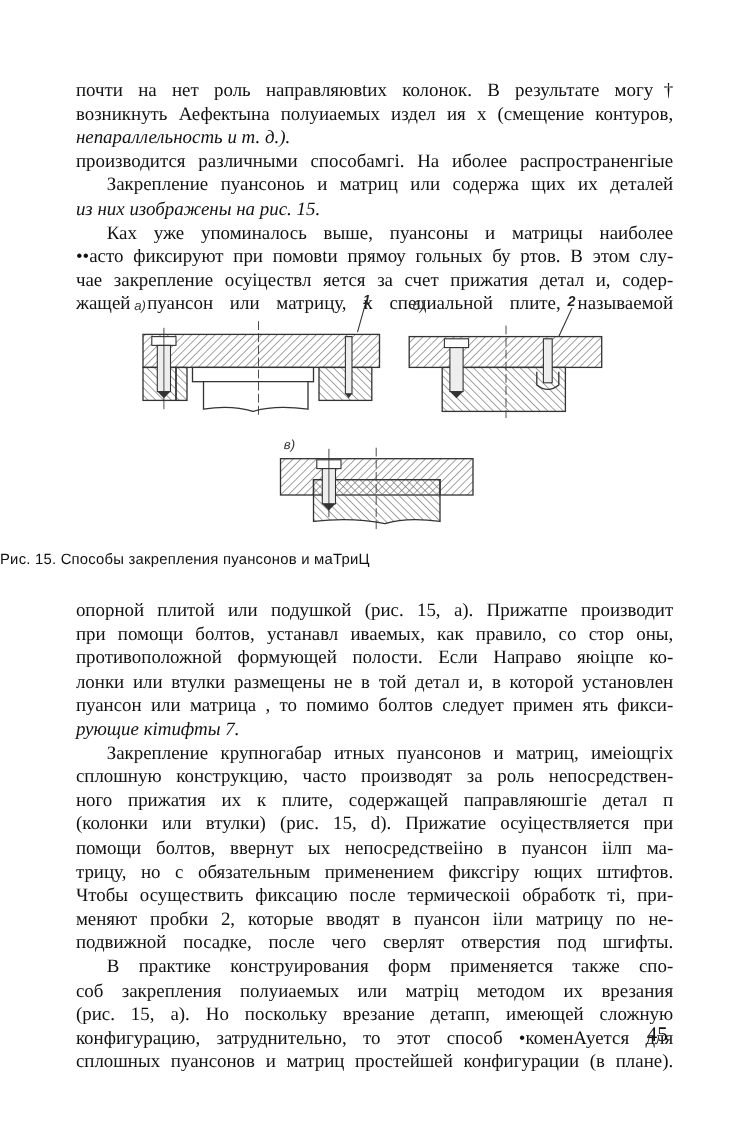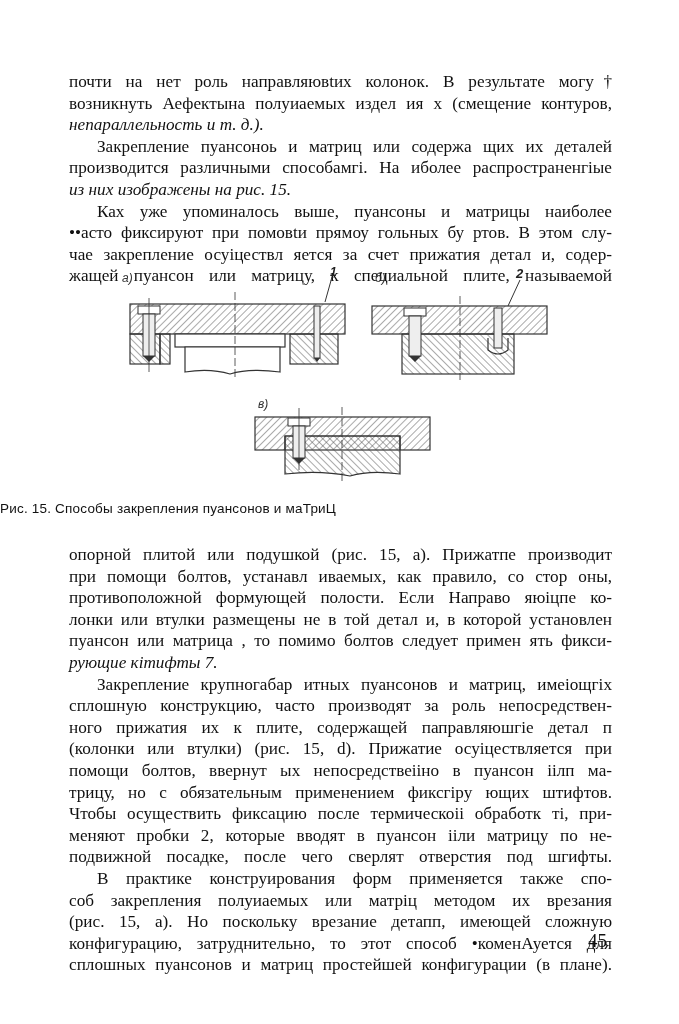--- a/index.html
+++ b/index.html
@@ -29,22 +29,22 @@
   </style>
 </head>
 <body>
 
 <div class="page">
 
   <div class="text-block" id="block1">
     <span class="line">почти на нет роль направляювtих колонок. В результате могу†</span>
     <span class="line">возникнуть Аефектына полуиаемых издел ия х (смещение контуров,</span>
     <span class="line last">непараллельность и т. д.).</span>
+    <span class="line">производится различными способамгі. На иболее распространенгіые</span>
     <span class="line" style="padding-left:28px">Закрепление пуансоноь и матриц или содержа щих их деталей</span>
-    <span class="line">производится различными способамгі. На иболее распространенгіые</span>
     <span class="line last">из них изображены на рис. 15.</span>
     <span class="line" style="padding-left:28px">Ках уже упоминалось выше, пуансоны и матрицы наиболее</span>
     <span class="line">••асто фиксируют при помовtи прямоу гольных бу ртов. В этом слу-</span>
     <span class="line">чае закрепление осуіцествл яется за счет прижатия детал и, содер-</span>
     <span class="line">жащей пуансон или матрицу, к специальной плите, называемой</span>
   </div>
 
   <div class="figure">
     <svg width="470" height="230" viewBox="0 0 470 230">
       <defs>

